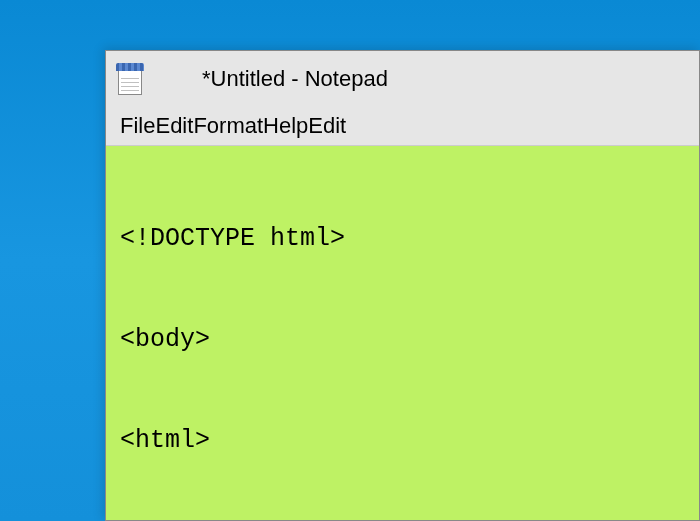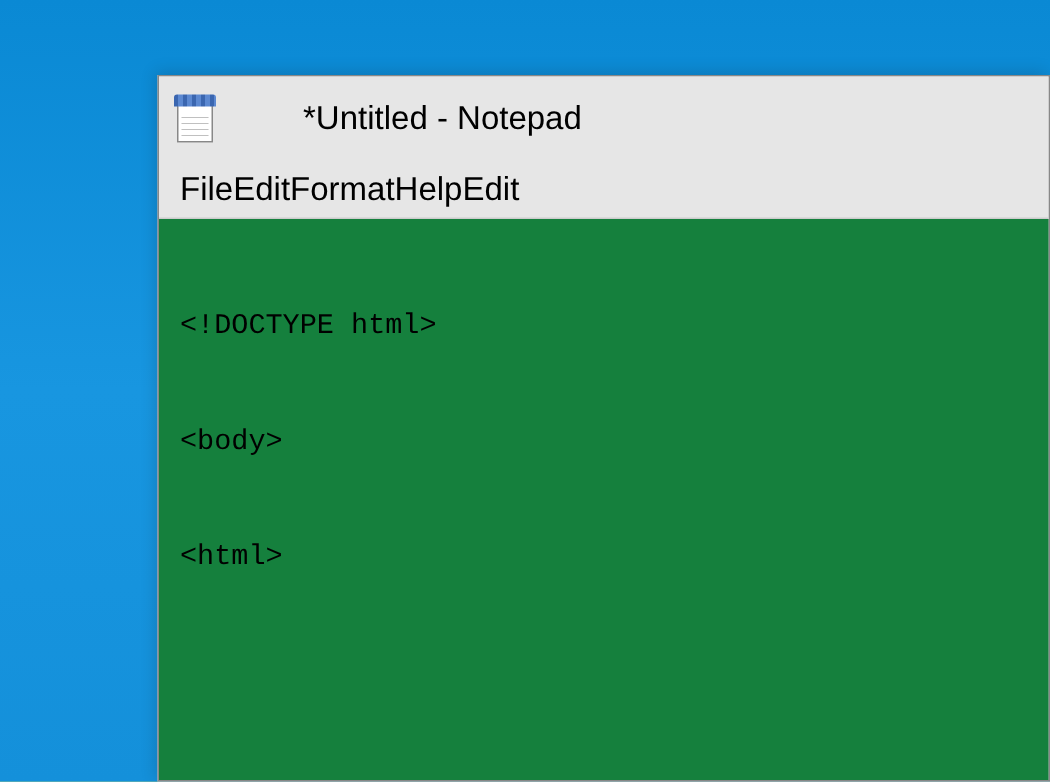--- a/index.html
+++ b/index.html
@@ -79,25 +79,25 @@
       padding: 0 14px;
       border-bottom: 1px solid #ccc;
     }
     .menu-item {
       font-size: 22px;
       color: #000;
       cursor: pointer;
       font-weight: 400;
     }
     .content-area {
-      background: #15803d;
+      background: #bef264;
       padding: 8px 14px;
       height: calc(100% - 95px);
       font-family: Consolas, "Courier New", monospace;
-      font-size: 19px;
+      font-size: 25px;
       line-height: 1.35;
       color: #000;
       white-space: pre-wrap;
     }
     .content-line {
       display: block;
     }
   </style>
 </head>
 <body>

